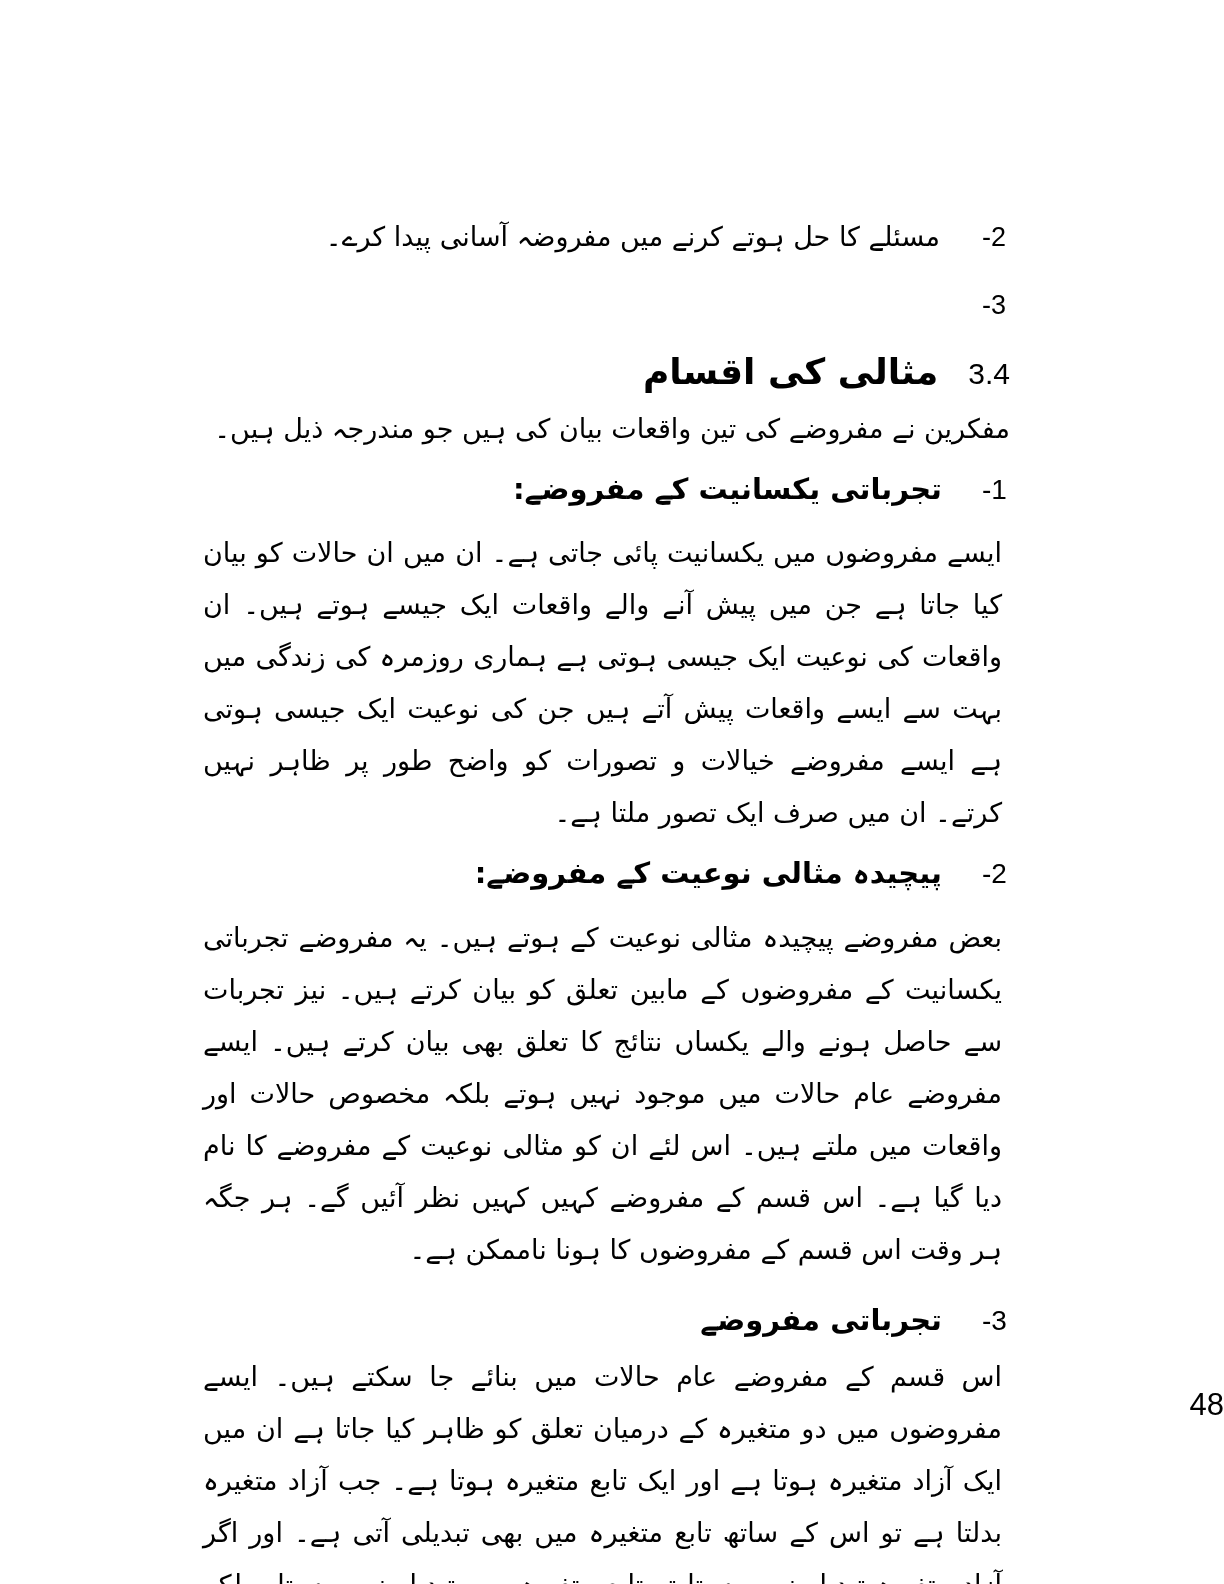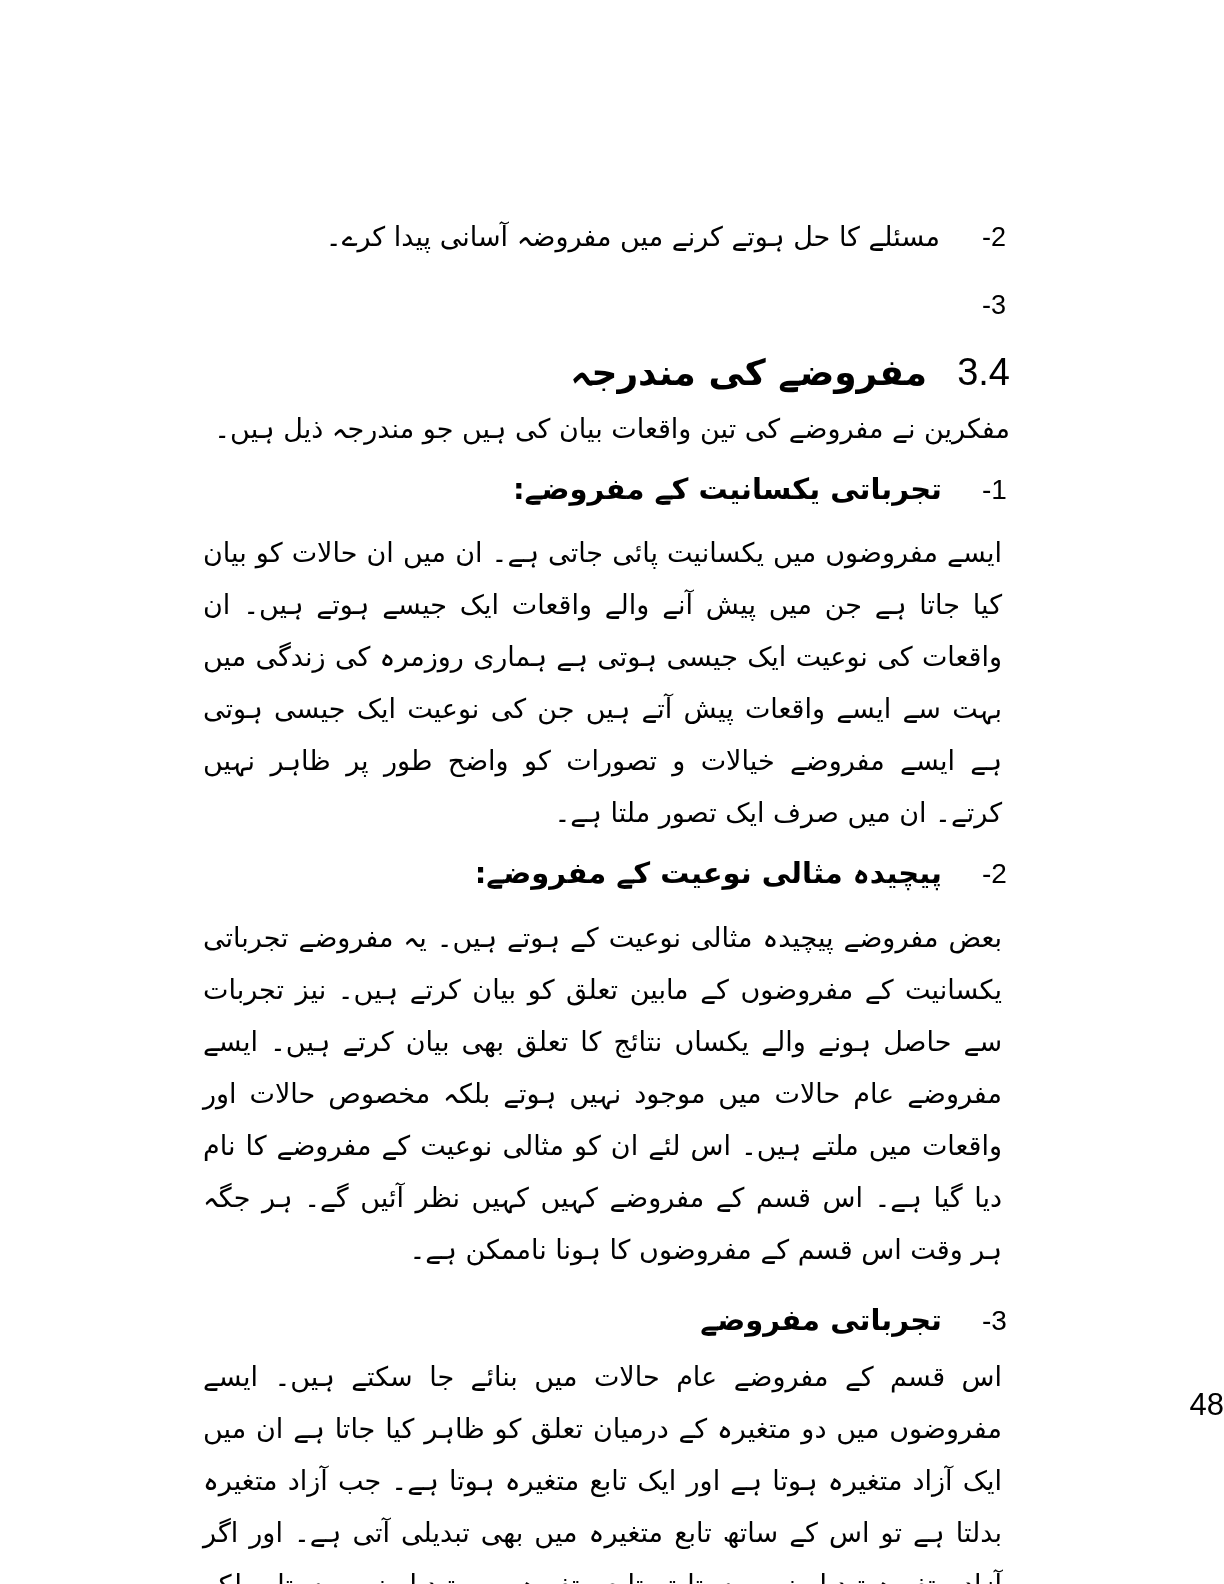--- a/index.html
+++ b/index.html
@@ -65,21 +65,21 @@
     flex-direction: row;
     align-items: baseline;
     gap: 30px;
     margin-top: 15px;
     height: 52px;
   }
   .section-num {
     direction: ltr;
     unicode-bidi: embed;
     font-family: "Liberation Sans", sans-serif;
-    font-size: 38px;
+    font-size: 30px;
     line-height: 52px;
   }
   .section-title {
     font-size: 36px;
     font-weight: bold;
     line-height: 52px;
   }
   .intro-line {
     margin-top: 5px;
     line-height: 52px;
@@ -126,21 +126,21 @@
       <span class="marker">-2</span>
       <span class="item-text">مسئلے کا حل ہوتے کرنے میں مفروضہ آسانی پیدا کرے۔</span>
     </div>
 
     <div class="item-row urdu item3">
       <span class="marker">-3</span>
     </div>
 
     <div class="section-head">
       <span class="section-num">3.4</span>
-      <span class="section-title urdu">مفروضے کی مندرجہ</span>
+      <span class="section-title urdu">مثالی کی اقسام</span>
     </div>
 
     <div class="intro-line urdu">مفکرین نے مفروضے کی تین واقعات بیان کی ہیں جو مندرجہ ذیل ہیں۔</div>
 
     <div class="sub-head mt8">
       <span class="marker">-1</span>
       <span class="sub-title">تجرباتی یکسانیت کے مفروضے:</span>
     </div>
     <p class="para urdu mt12">ایسے مفروضوں میں یکسانیت پائی جاتی ہے۔ ان میں ان حالات کو بیان کیا جاتا ہے جن میں پیش آنے والے واقعات ایک جیسے ہوتے ہیں۔ ان واقعات کی نوعیت ایک جیسی ہوتی ہے ہماری روزمرہ کی زندگی میں بہت سے ایسے واقعات پیش آتے ہیں جن کی نوعیت ایک جیسی ہوتی ہے ایسے مفروضے خیالات و تصورات کو واضح طور پر ظاہر نہیں کرتے۔ ان میں صرف ایک تصور ملتا ہے۔</p>
 

